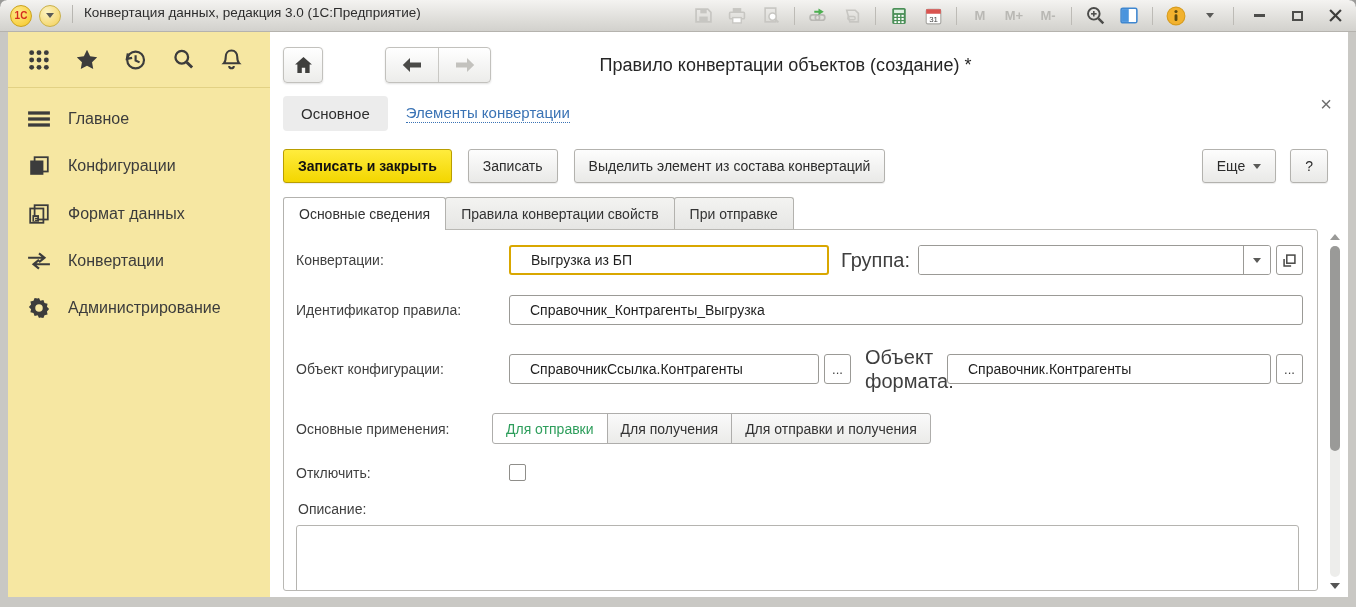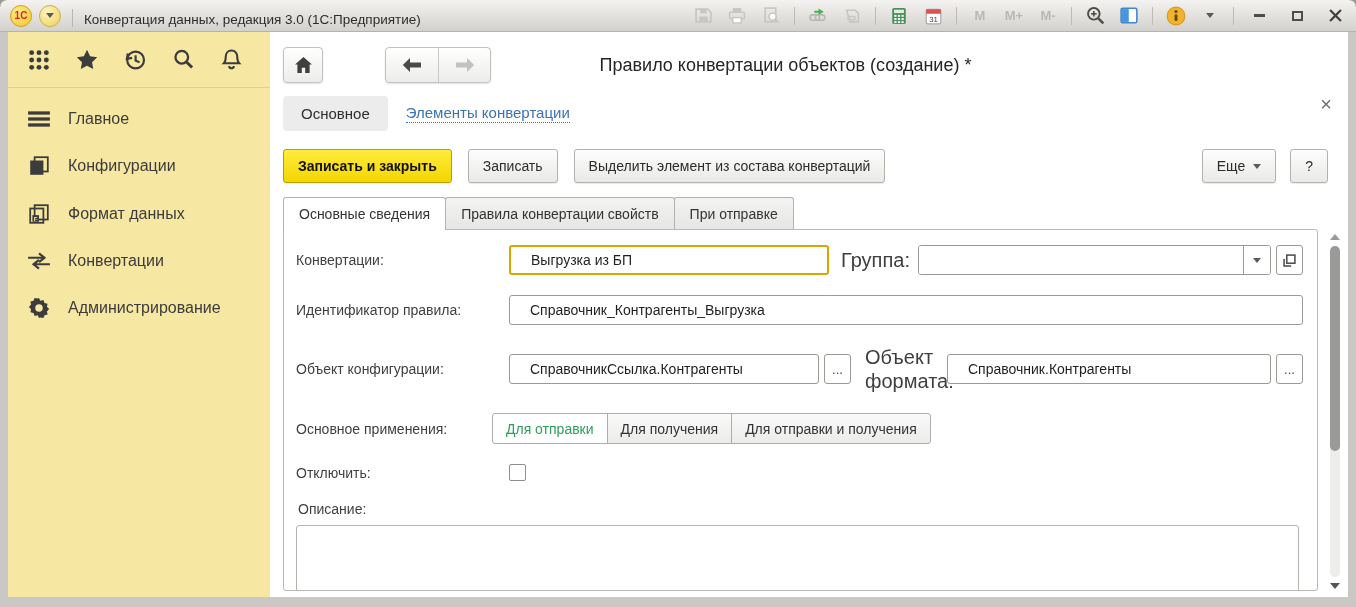--- a/index.html
+++ b/index.html
@@ -4,21 +4,21 @@
 <style>
   * { margin:0; padding:0; box-sizing:border-box; }
   html,body { background:#9a9a98; font-family:"Liberation Sans", sans-serif; }
   .window { width:1356px; height:607px; background:#fff; position:relative; overflow:hidden;
             border-radius:7px 7px 0 0; box-shadow:0 0 0 1px #7f7f7d inset; display:flex; flex-direction:column; }
 
   
   .titlebar { height:32px; flex:0 0 32px; display:flex; align-items:center; justify-content:space-between;
               background:linear-gradient(#f4f3f1,#dcdbd7 70%,#d2d1cd); border-bottom:1px solid #b5b3ae;
               border-radius:7px 7px 0 0; padding:0 8px 0 10px; }
-  .tb-left { display:flex; align-items:flex-end; gap:7px; min-width:0; }
+  .tb-left { display:flex; align-items:flex-start; gap:7px; min-width:0; }
   .logo-1c { width:22px; height:22px; border-radius:50%; background:radial-gradient(circle at 35% 30%,#ffe98a,#f5c725);
              border:1px solid #caa21d; color:#d42b1e; font-weight:bold; font-size:10px; display:flex;
              align-items:center; justify-content:center; }
   .logo-dd { width:22px; height:22px; border-radius:50%; background:radial-gradient(circle at 35% 30%,#fdf3c2,#f2cf56);
              border:1px solid #c9b04a; display:flex; align-items:center; justify-content:center; cursor:pointer; }
   .tb-sep { width:1px; height:18px; background:#b8b6b1; margin:0 4px; }
   .tb-title { font-size:13.5px; color:#2d2d2d; white-space:nowrap; overflow:hidden; }
   .tb-right { display:flex; align-items:center; gap:12px; }
   .tb-ico { width:22px; height:20px; display:flex; align-items:center; justify-content:center; cursor:pointer; }
   .tb-group-sep { width:1px; height:18px; background:#bdbbb6; }
@@ -403,21 +403,21 @@
         <div class="frow">
           <span class="flabel">Объект конфигурации:</span>
           <input class="tinput" style="width: 310px;" value="СправочникСсылка.Контрагенты">
           <span class="sq-btn">...</span>
           <span class="flabel2" style="margin:0 10px 0 14px; width:72px;">Объект формата:</span>
           <input class="tinput" style="flex: 1 1 0%;" value="Справочник.Контрагенты">
           <span class="sq-btn">...</span>
         </div>
 
         <div class="frow">
-          <span class="flabel" style="width:196px; flex-basis:196px;">Основное применения:</span>
+          <span class="flabel" style="width:196px; flex-basis:196px;">Основные применения:</span>
           <span class="seg">
             <span class="seg-opt selected">Для отправки</span>
             <span class="seg-opt">Для получения</span>
             <span class="seg-opt">Для отправки и получения</span>
           </span>
         </div>
 
         <div class="frow">
           <span class="flabel">Отключить:</span>
           <span class="checkbox"></span>

